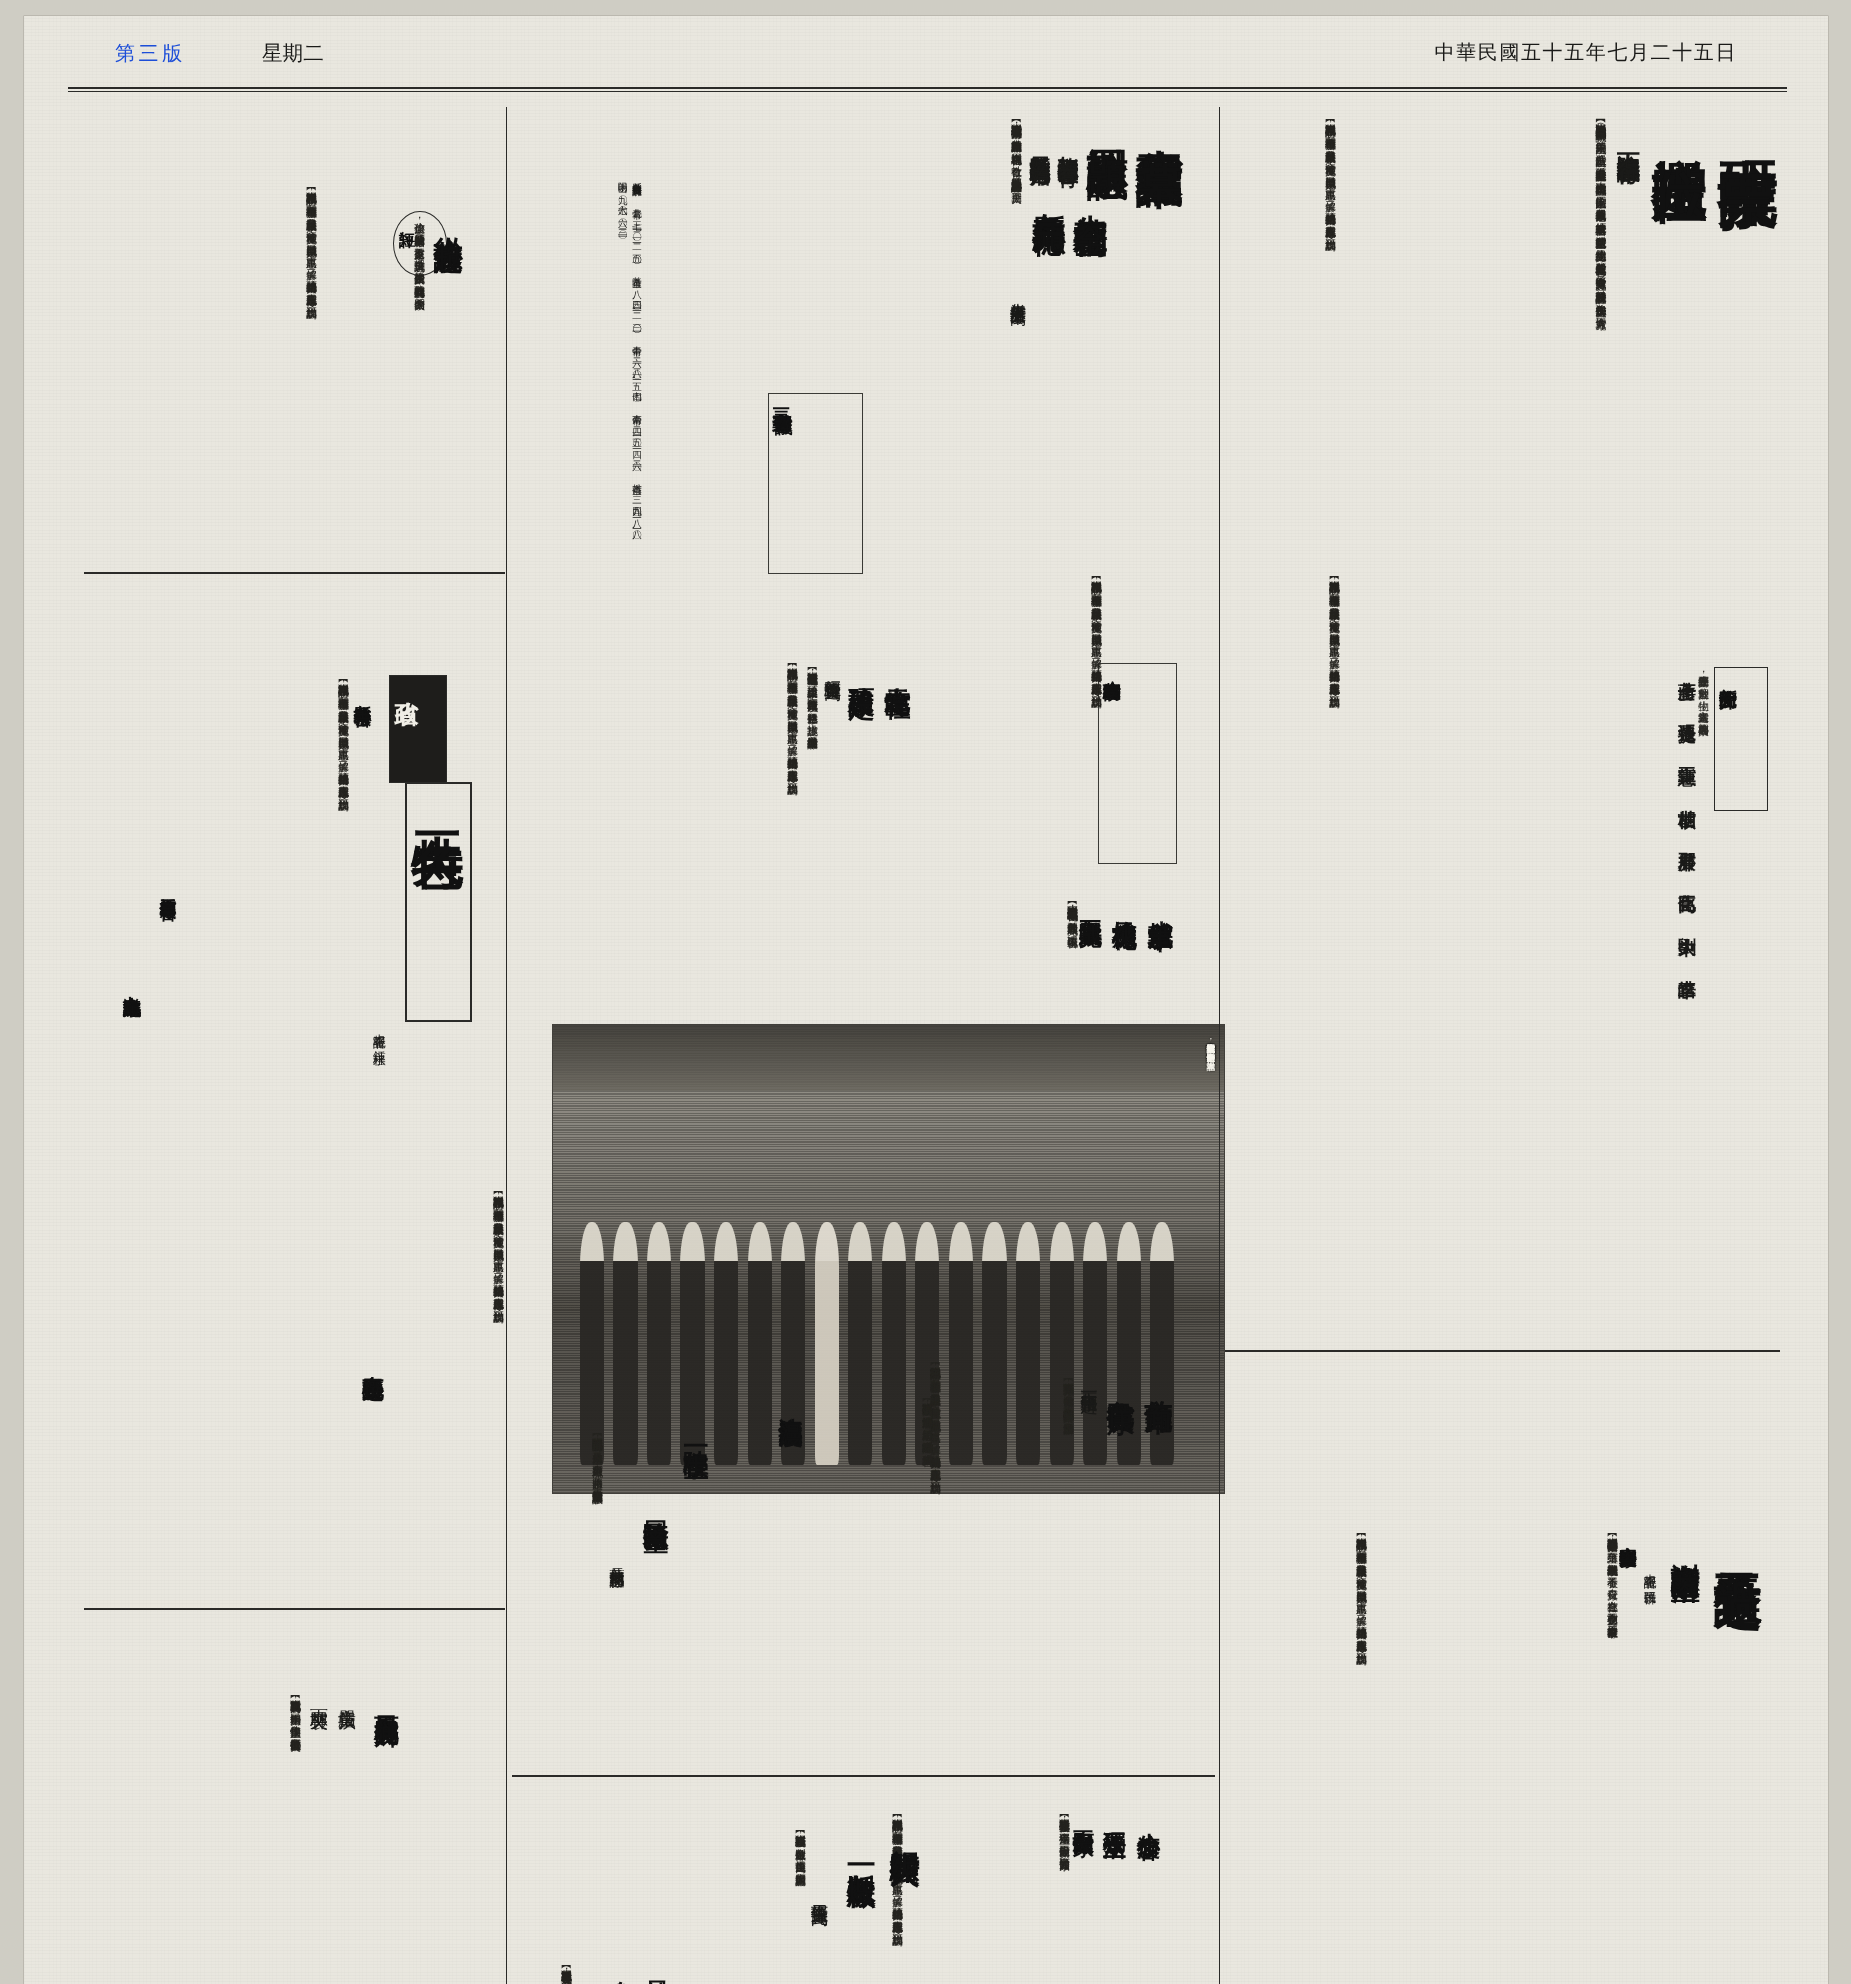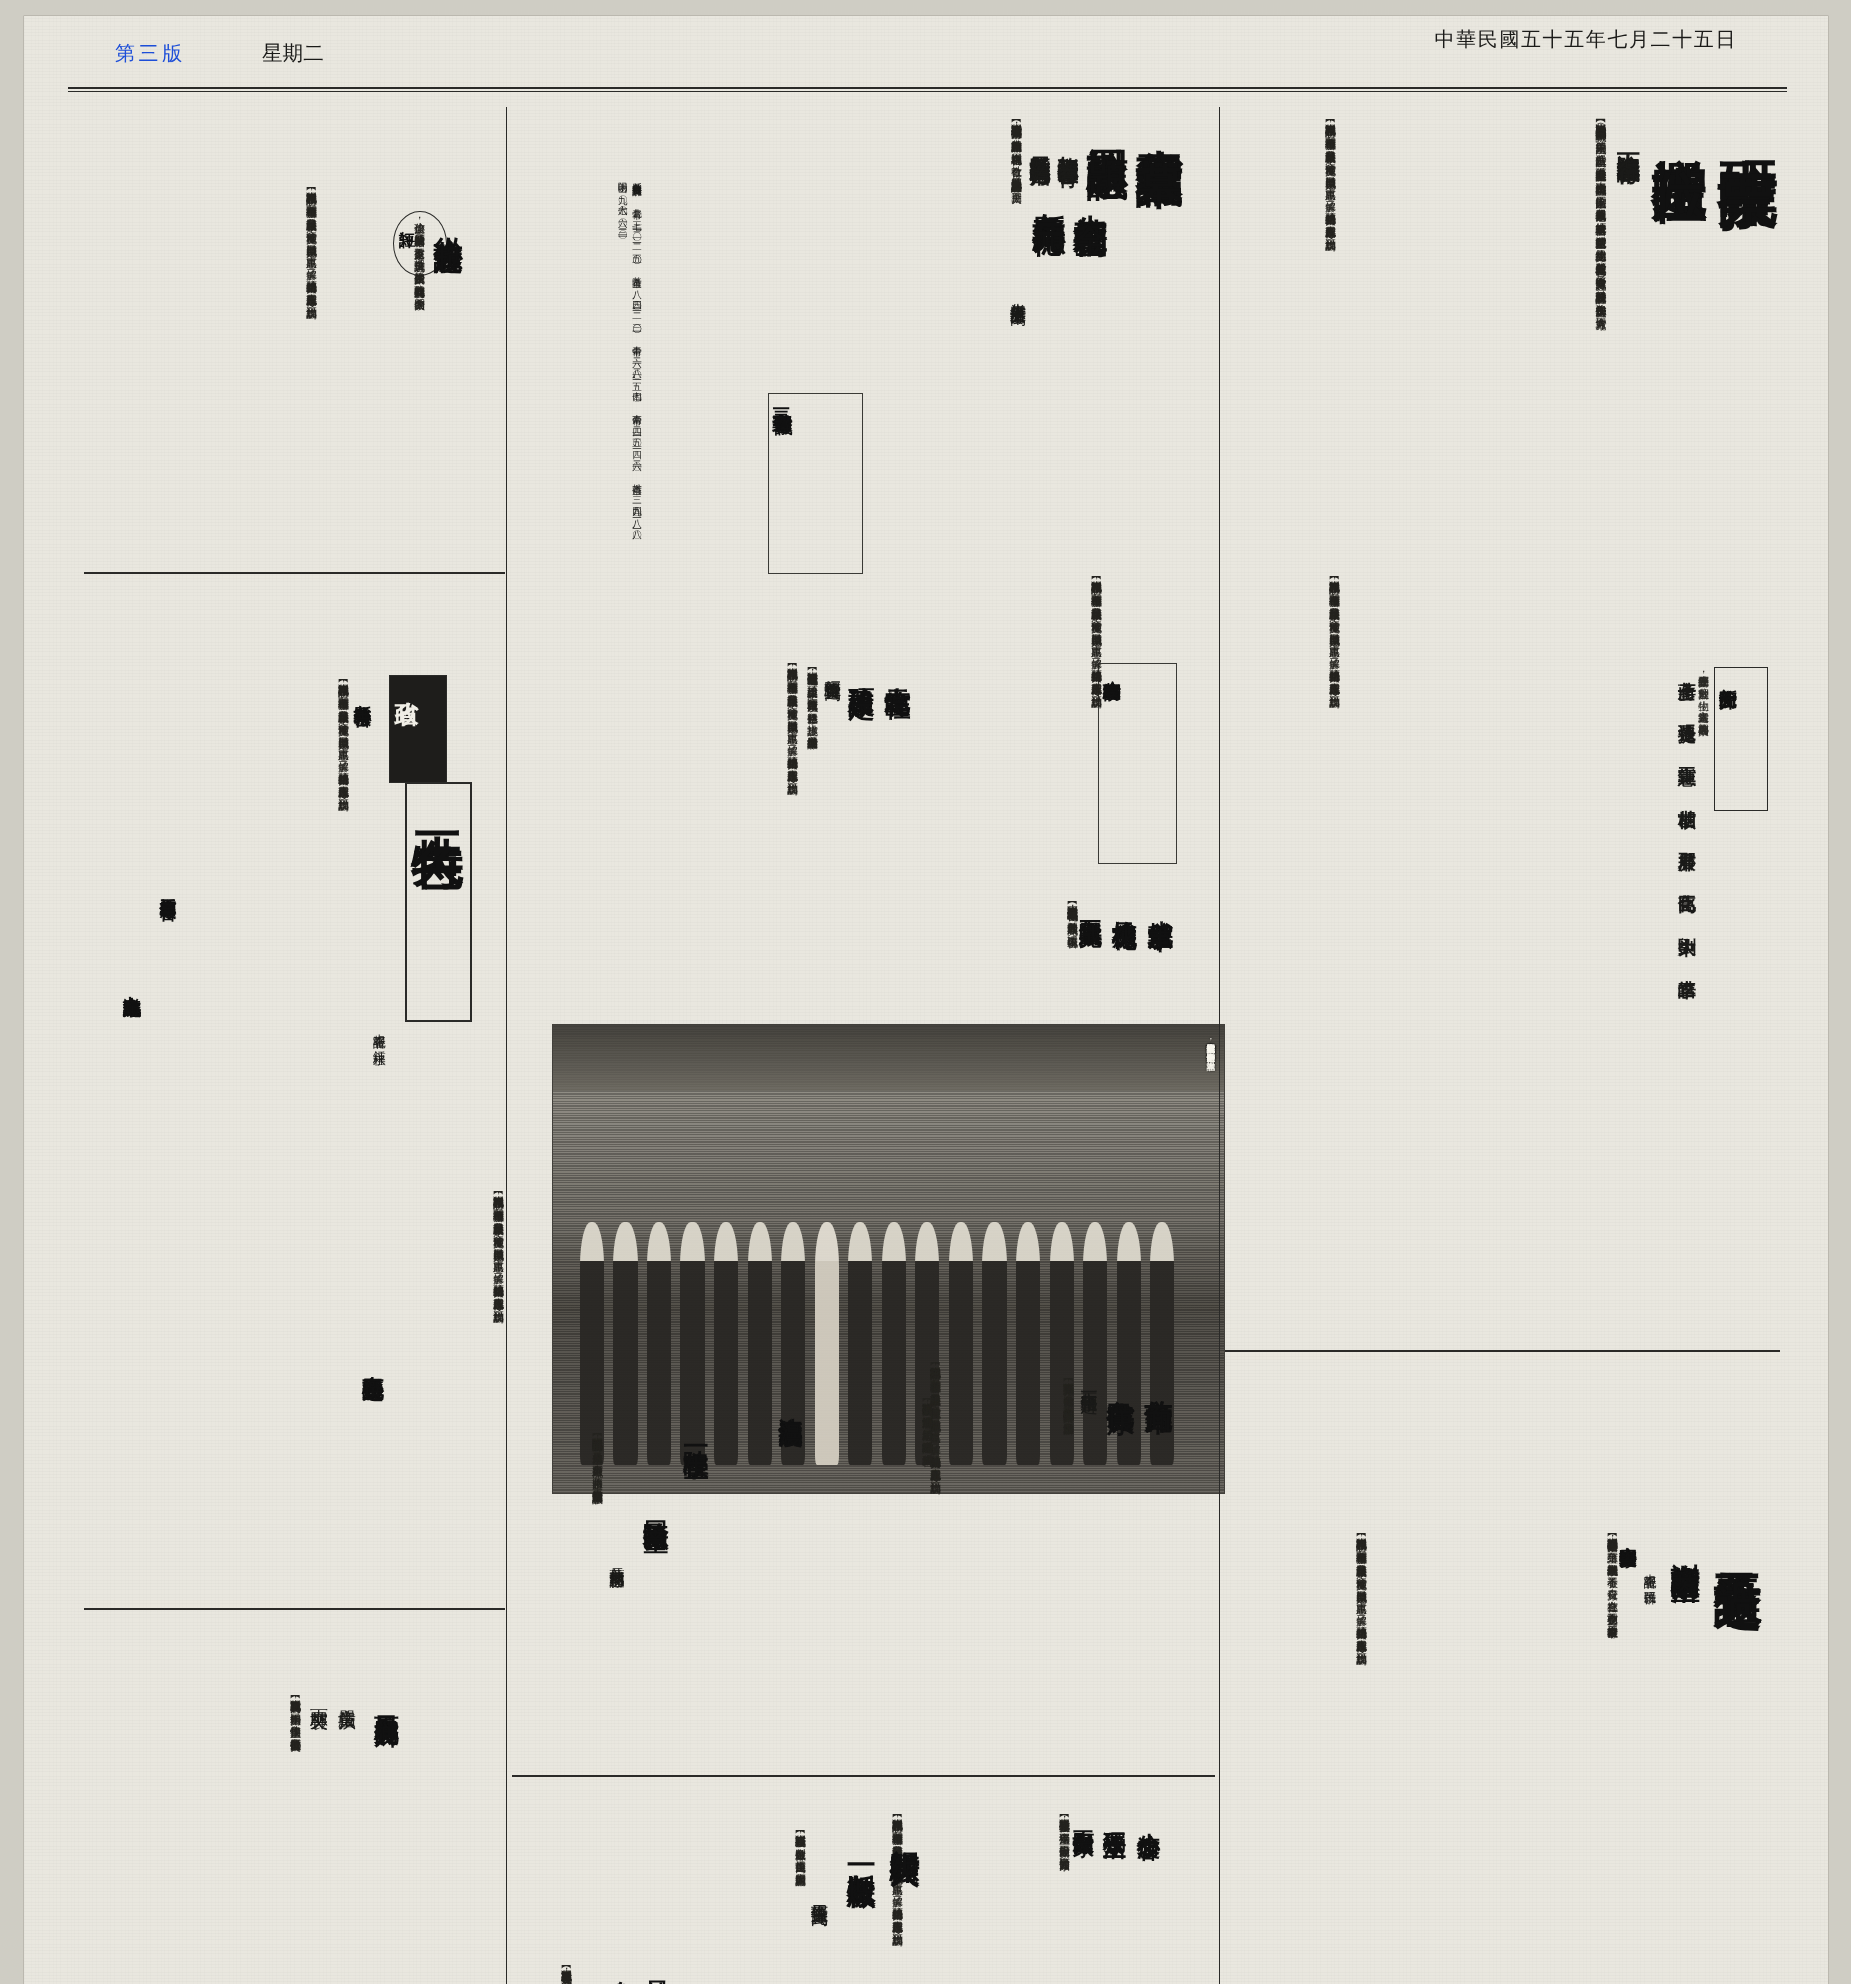--- a/index.html
+++ b/index.html
@@ -48,21 +48,21 @@
   }
   .mh-left-edition{
     position:absolute;left:91px;top:24px;
     font-size:20px;letter-spacing:.18em;color:#1d4ed8;text-align:center;
   }
   .mh-left-weekday{
     position:absolute;left:238px;top:23px;
     font-size:20.6px;color:#1a1a18;
   }
   .mh-date{
-    position:absolute;right:91px;top:10px;
+    position:absolute;right:91px;top:23px;
     font-size:20px;letter-spacing:.08em;color:#1a1a18;
     white-space:nowrap;
   }
   .rule-top{
     position:absolute;left:44px;top:71px;width:1719px;height:2px;background:#2a2a28;
   }
   .rule-top2{
     position:absolute;left:44px;top:75px;width:1719px;height:0.8px;background:#2a2a28;
   }
 

